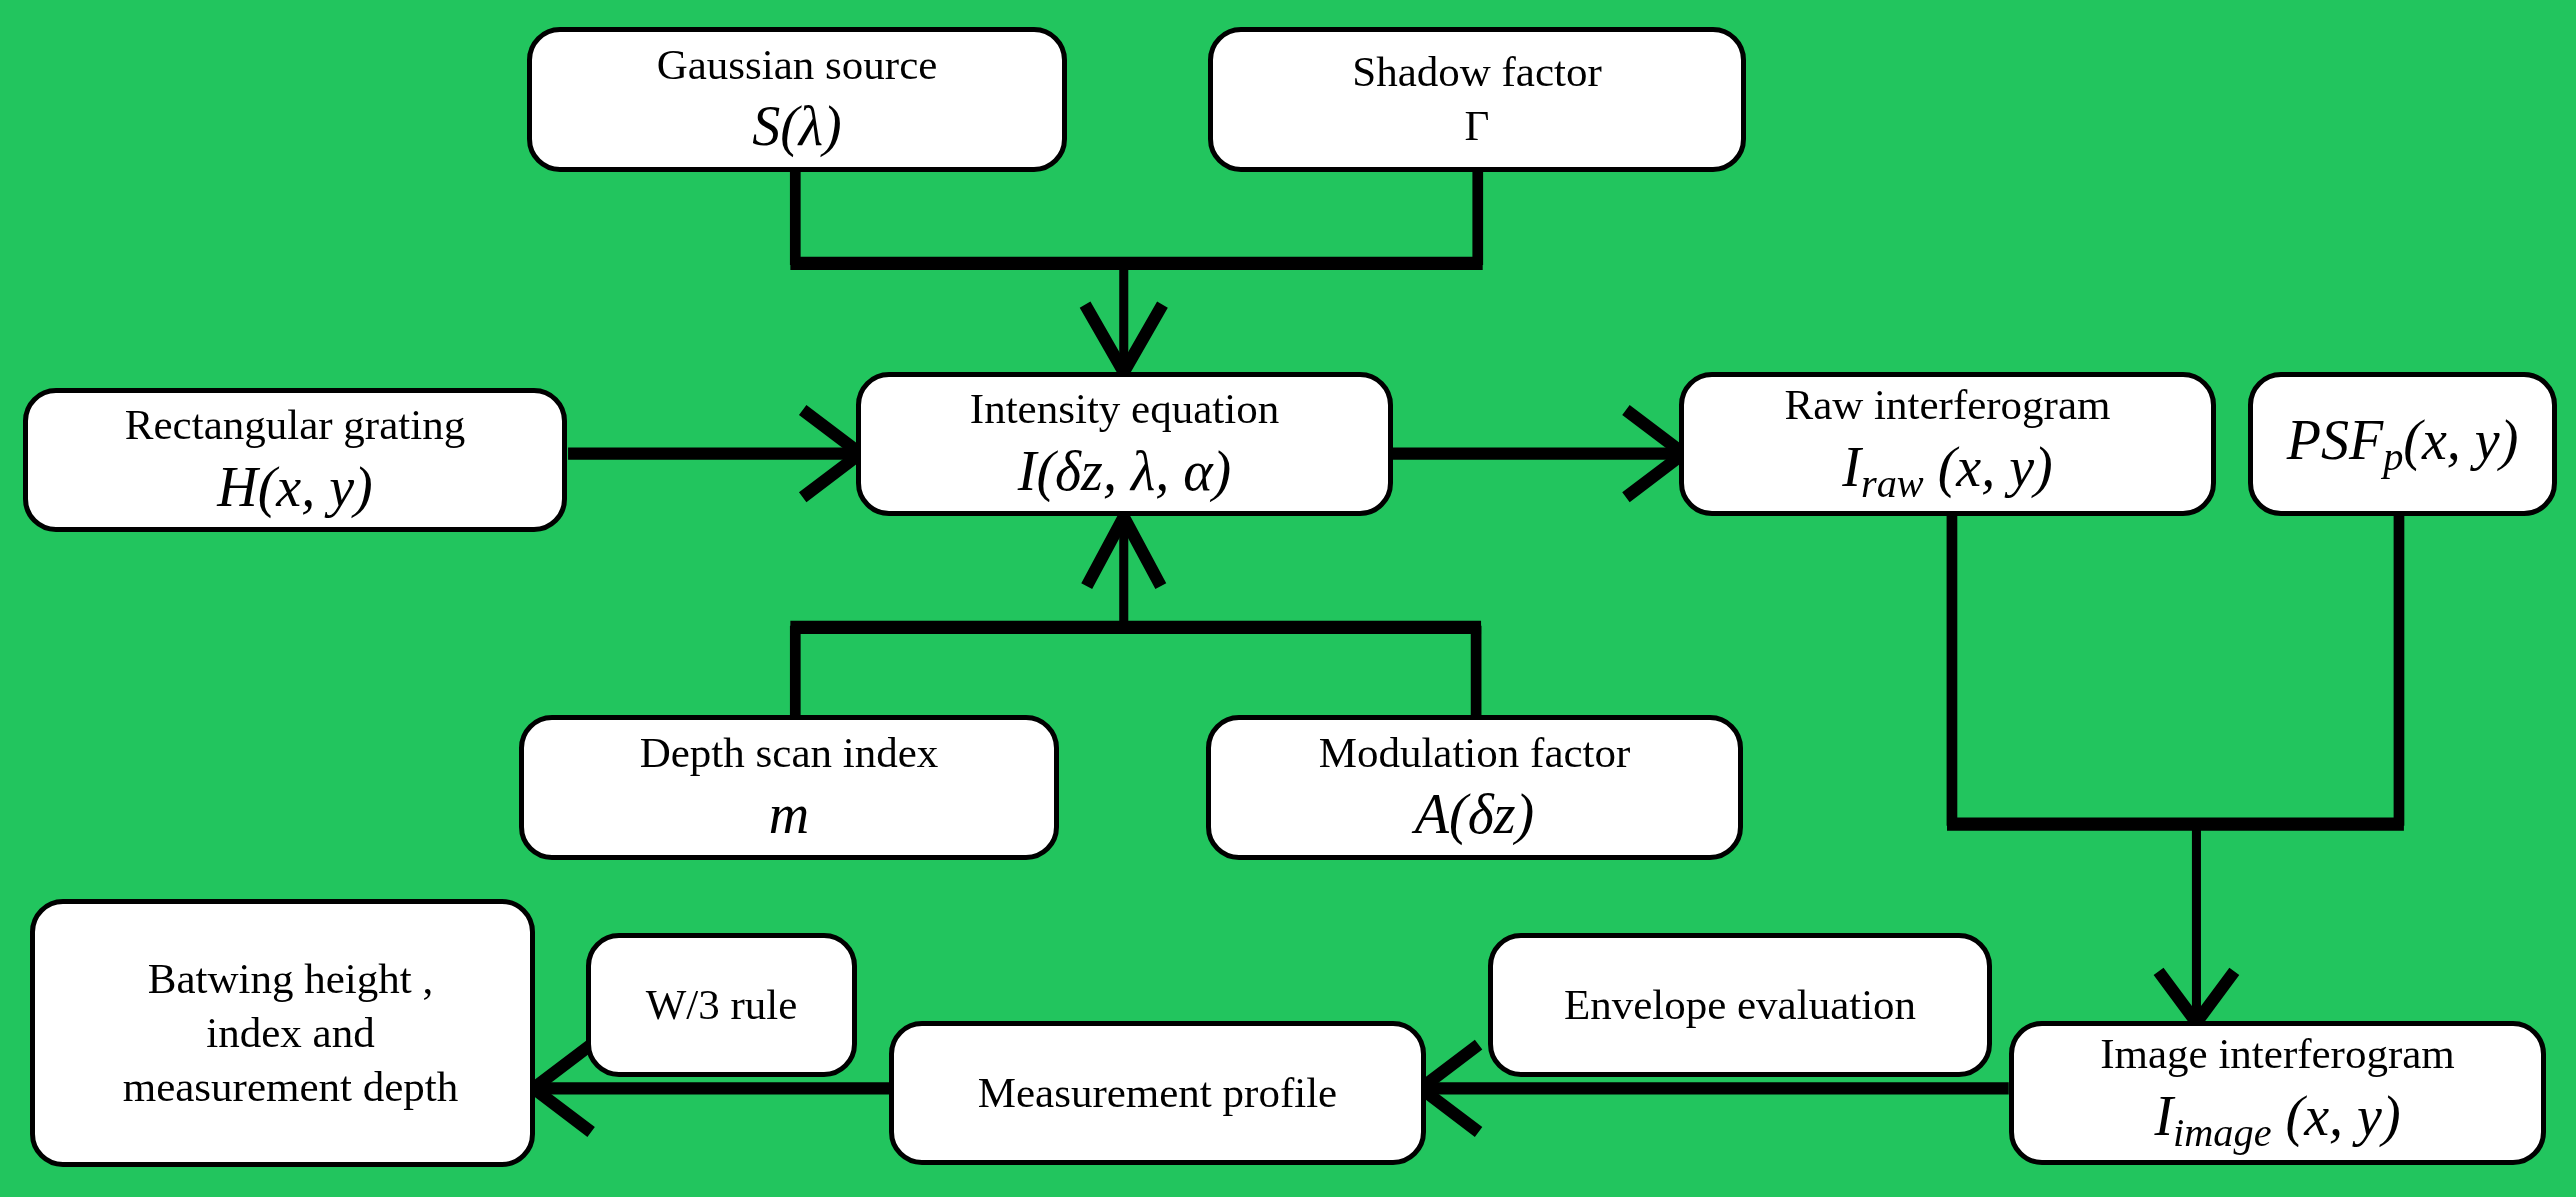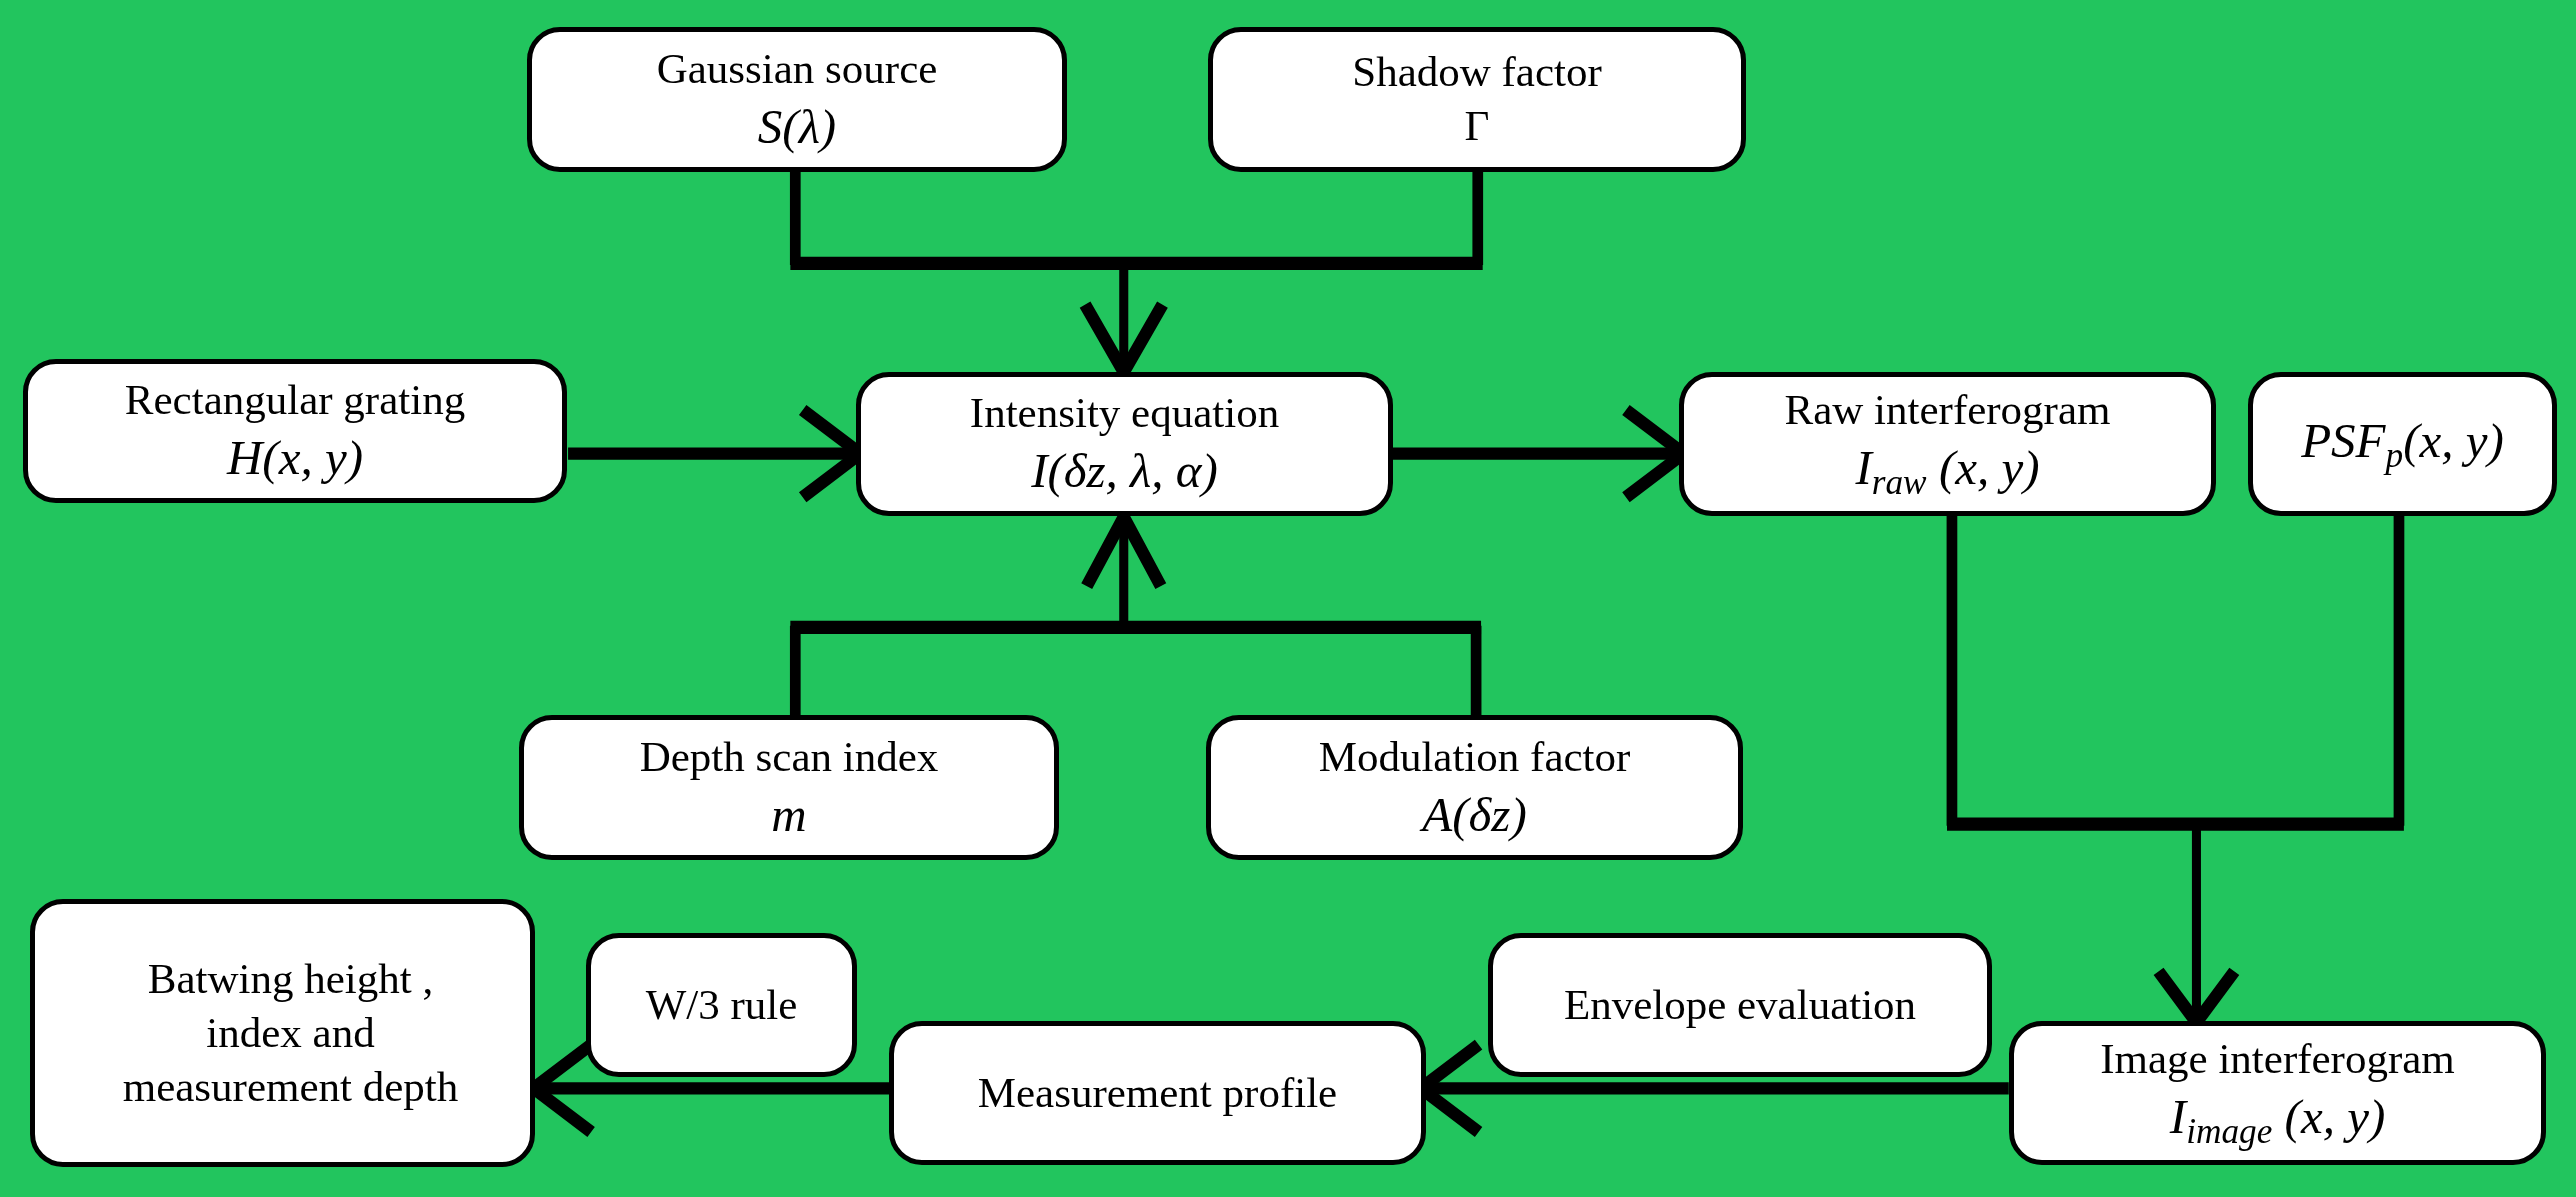--- a/index.html
+++ b/index.html
@@ -40,21 +40,21 @@
     text-align: center;
     color: #000000;
     z-index: 2;
     line-height: 1.18;
   }
   .node .ln {
     display: block;
     white-space: nowrap;
   }
   .t1 { font-size: 43px; }
-  .t2 { font-size: 49px; font-style: italic; }
+  .t2 { font-size: 56px; font-style: italic; }
   .sub { font-size: 0.72em; font-style: italic; vertical-align: -0.28em; }
   .multi .ln { margin: 1.6px 0; }
 </style>
 </head>
 <body>
 
 <div id="canvas">
 
   <svg class="edges" viewBox="0 0 3129 1454" xmlns="http://www.w3.org/2000/svg">
     <defs></defs>
@@ -128,21 +128,21 @@
   <div class="node multi" style="left:527px; top:27px; width:540px; height:145px;">
     <span class="ln t1">Gaussian source</span>
     <span class="ln t2">S(λ)</span>
   </div>
 
   <div class="node multi" style="left:1208px; top:27px; width:538px; height:145px;">
     <span class="ln t1">Shadow factor</span>
     <span class="ln t1">Γ</span>
   </div>
 
-  <div class="node multi" style="left:23px; top:359px; width:544px; height:144px;">
+  <div class="node multi" style="left:23px; top:388px; width:544px; height:144px;">
     <span class="ln t1">Rectangular grating</span>
     <span class="ln t2">H(x, y)</span>
   </div>
 
   <div class="node multi" style="left:856px; top:372px; width:537px; height:144px;">
     <span class="ln t1">Intensity equation</span>
     <span class="ln t2">I(δz, λ, α)</span>
   </div>
 
   <div class="node multi" style="left:1679px; top:372px; width:537px; height:144px;">

